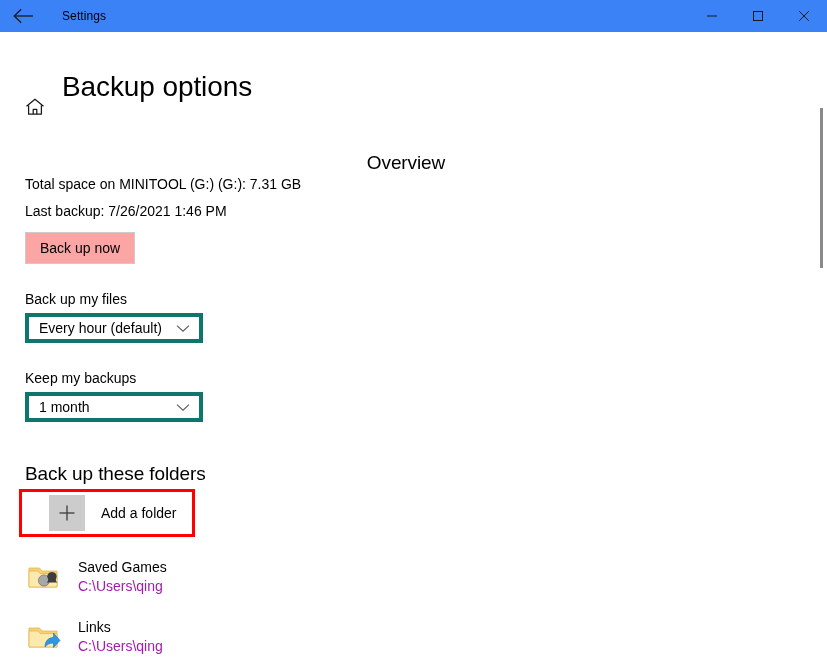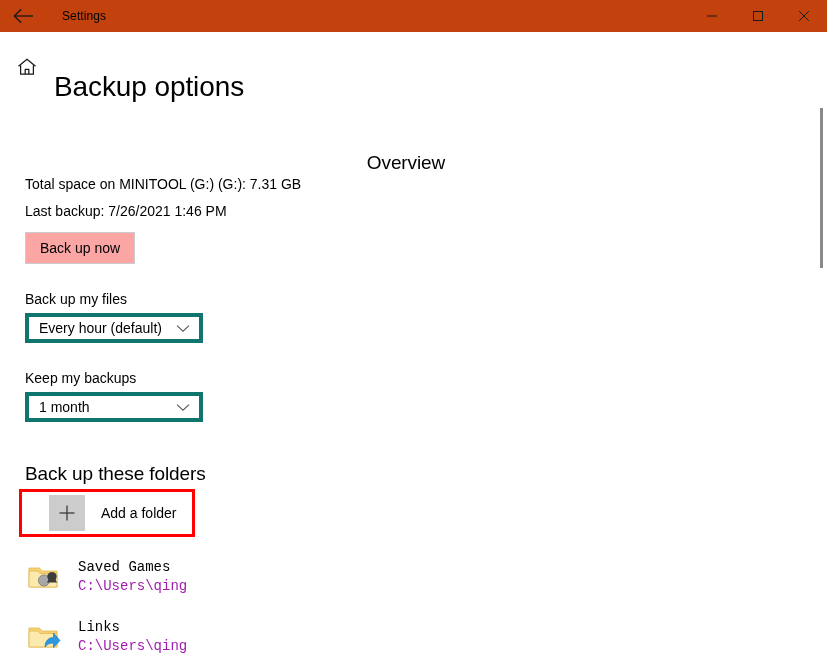--- a/index.html
+++ b/index.html
@@ -14,21 +14,21 @@
     font-family: "Liberation Sans", sans-serif;
     color: #000000;
     position: relative;
     -webkit-font-smoothing: antialiased;
   }
 
   
   .titlebar {
     height: 32px;
     width: 100%;
-    background: #c2410c;
+    background: #3b82f6;
     display: flex;
     align-items: center;
     position: relative;
   }
   .back-btn {
     width: 46px;
     height: 32px;
     display: flex;
     align-items: center;
     justify-content: center;
@@ -55,23 +55,23 @@
     display: flex;
     align-items: center;
     justify-content: center;
     cursor: default;
   }
   .win-btn svg { display: block; }
 
   
   .page-header {
     display: flex;
-    align-items: flex-start;
+    align-items: flex-end;
     margin-top: 22px;
-    padding-left: 14px;
+    padding-left: 22px;
   }
   .home-icon {
     width: 26px;
     height: 26px;
     display: flex;
     align-items: center;
     justify-content: center;
     cursor: pointer;
   }
   .page-title {
@@ -195,21 +195,20 @@
     line-height: 1;
   }
 
   .folder-list { margin-top: 24px; }
   .folder-item {
     display: flex;
     align-items: center;
     height: 44px;
     margin-bottom: 16px;
     cursor: pointer;
-    font-family: Liberation Mono, monospace;
   }
   .folder-icon {
     width: 36px;
     height: 36px;
     display: flex;
     align-items: center;
     justify-content: center;
     flex: none;
     margin-left: 1px;
   }

